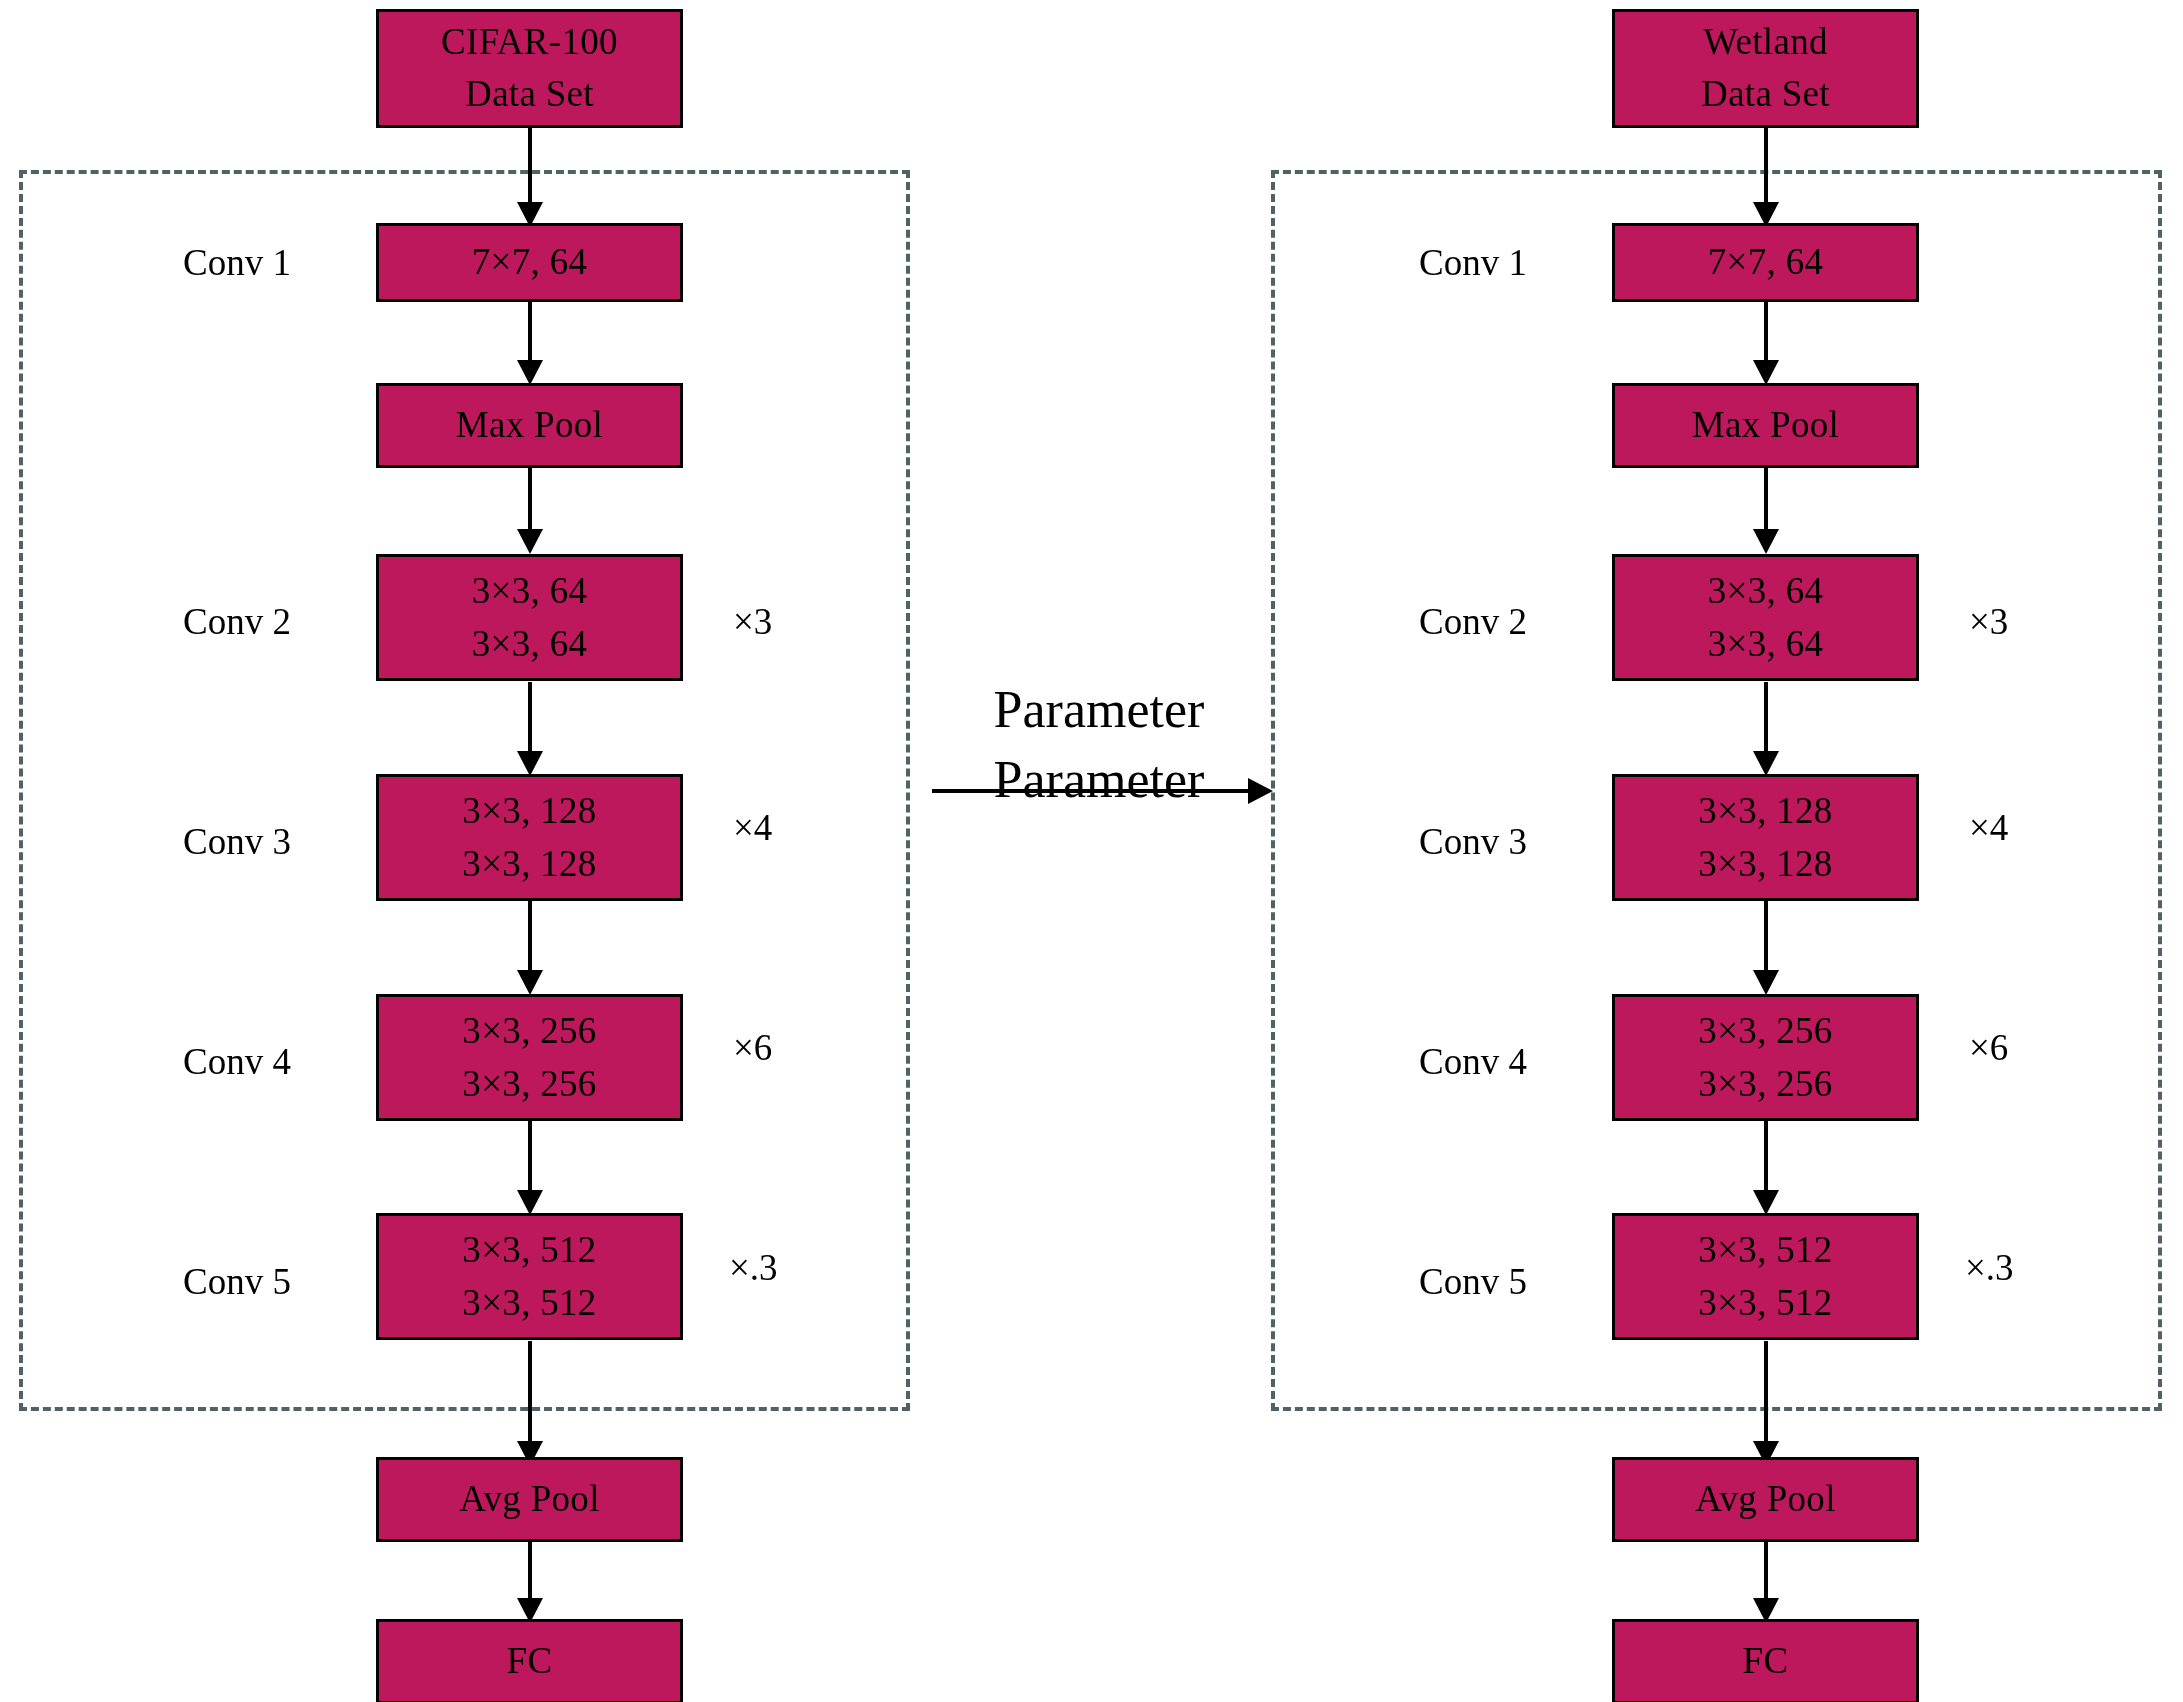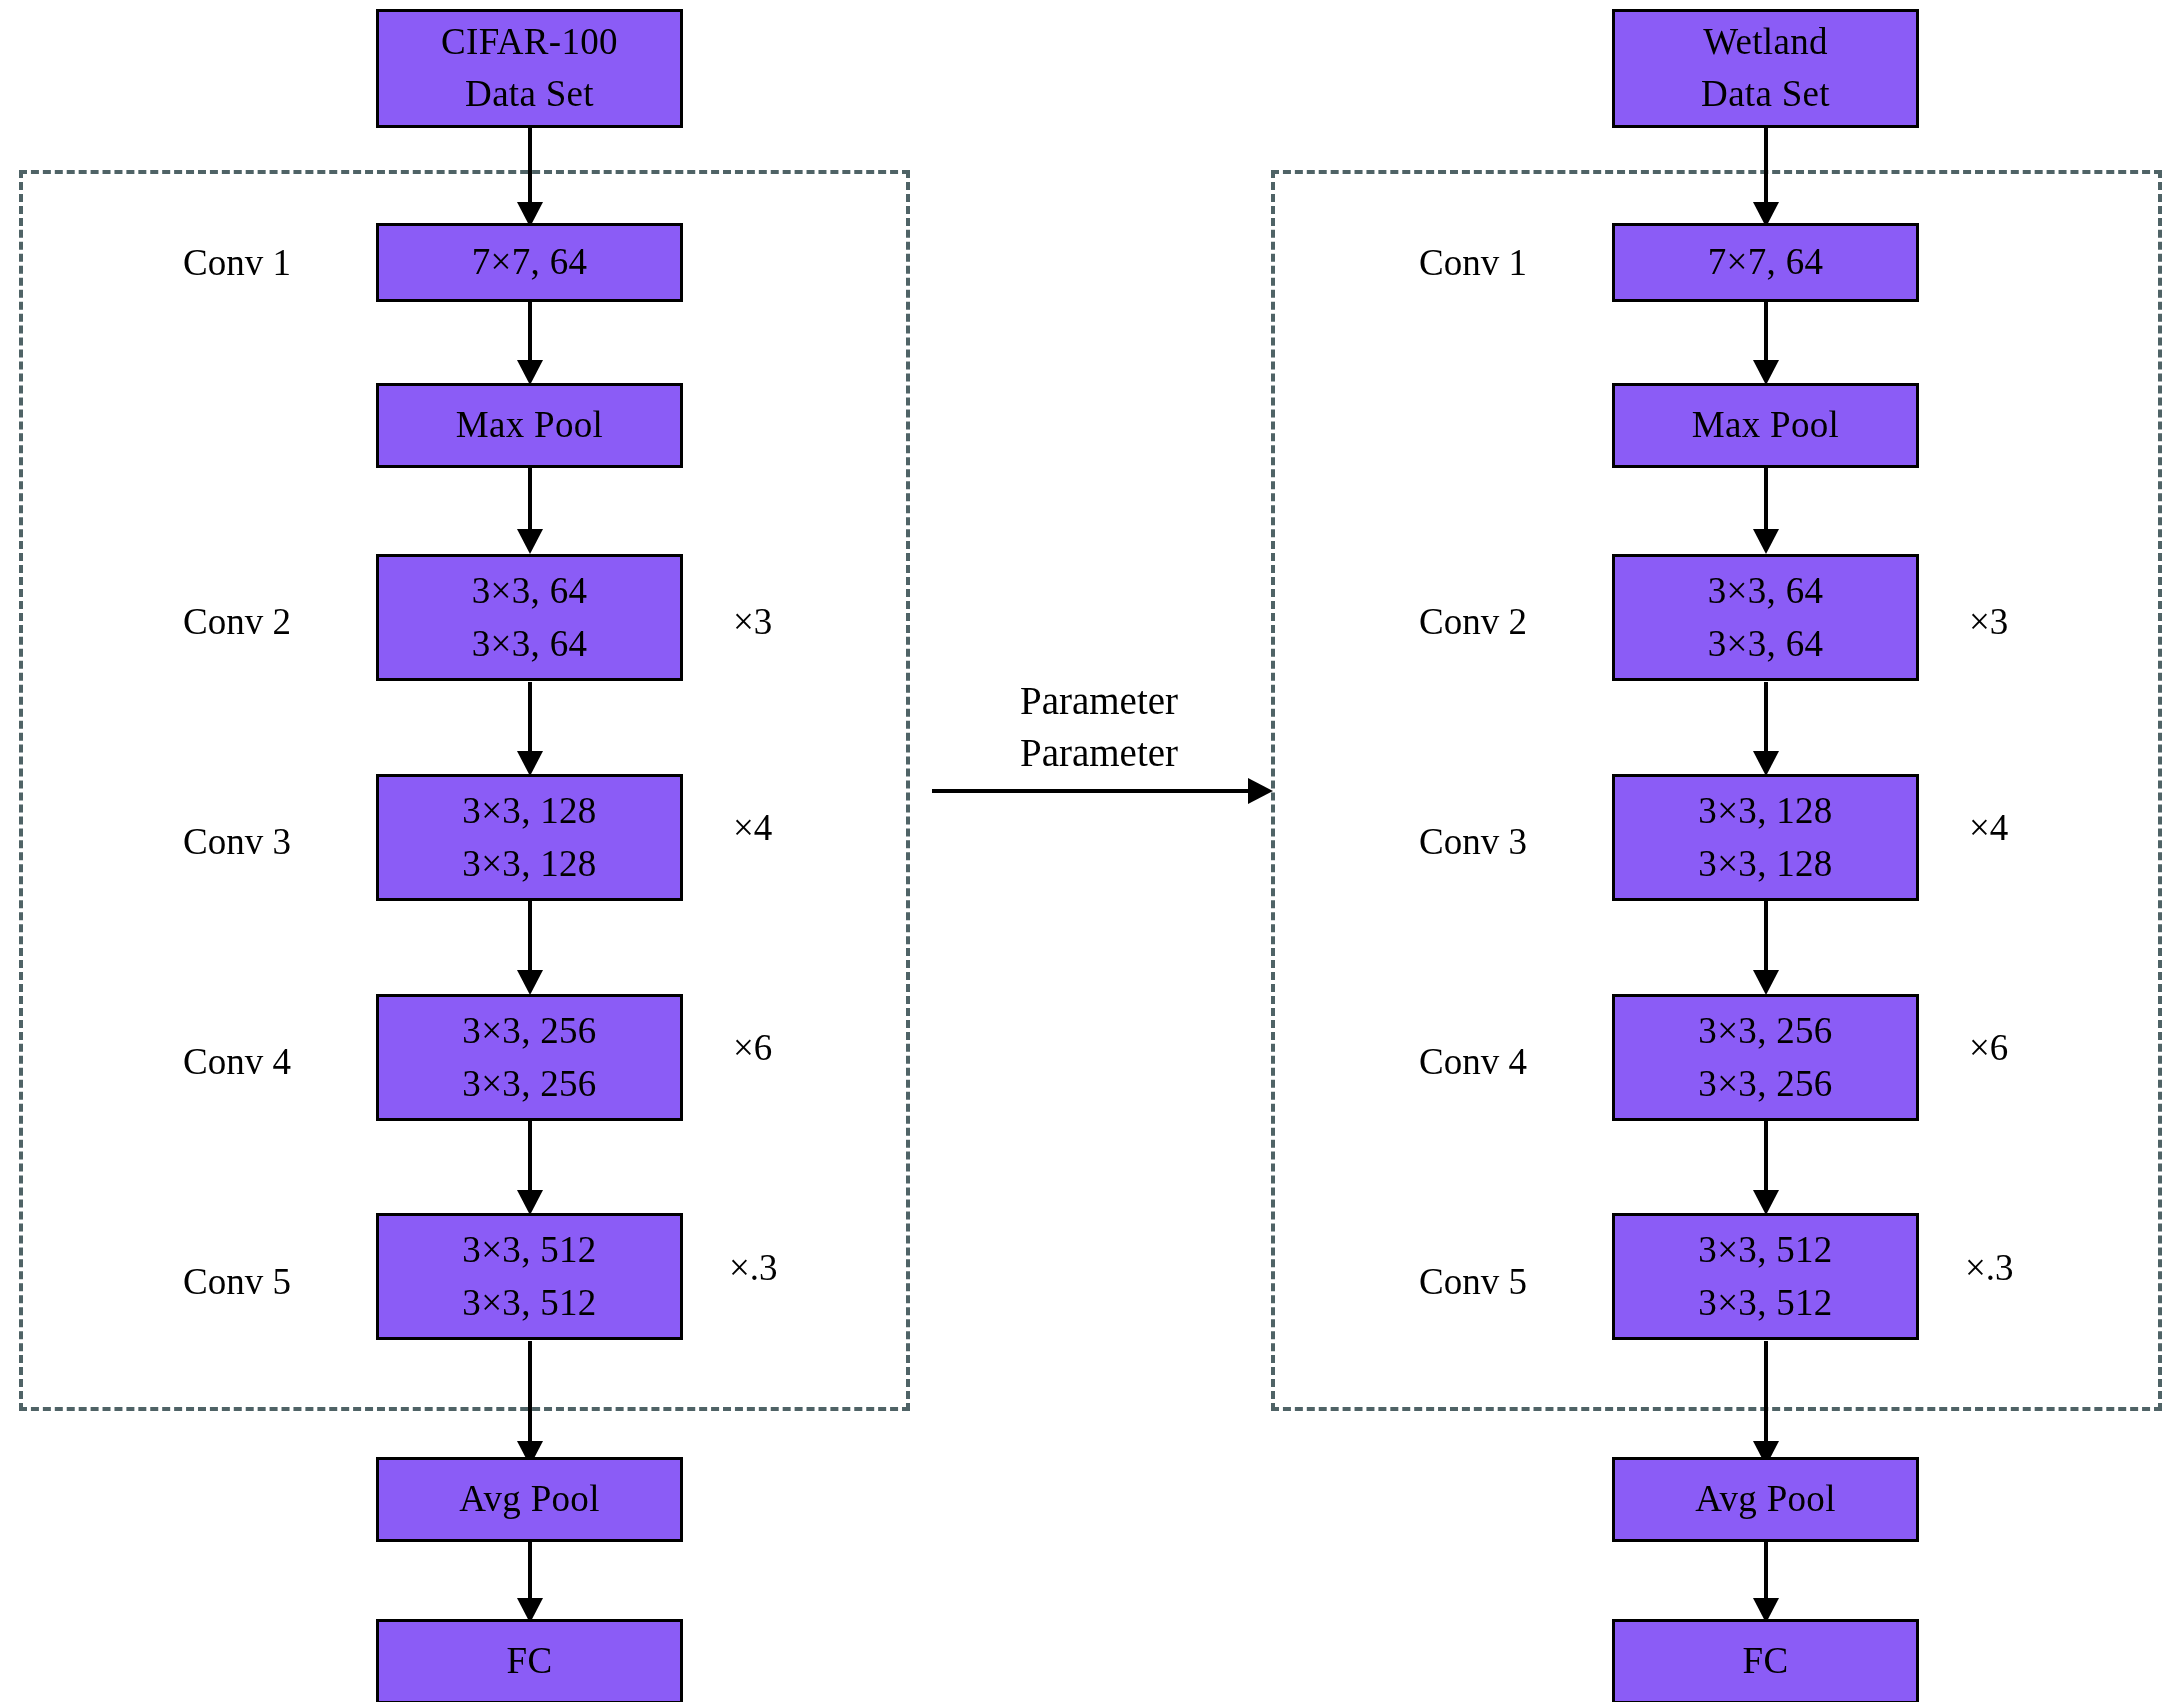--- a/index.html
+++ b/index.html
@@ -26,21 +26,21 @@
     border: 4.4px dashed #4f6366;
     box-sizing: border-box;
     background: transparent;
   }
 
   
   .node-box {
     position: absolute;
     box-sizing: border-box;
     border: 3.7px solid #000000;
-    background: #8b5cf6;
+    background: #be185d;
     display: flex;
     flex-direction: column;
     align-items: center;
     justify-content: center;
     text-align: center;
     line-height: 1.30;
     font-size: 37px;
     letter-spacing: 0.3px;
   }
   .node-box .line {
@@ -108,21 +108,21 @@
     width: 0;
     height: 0;
     border-top: 13px solid transparent;
     border-bottom: 13px solid transparent;
     border-left: 25px solid #000000;
   }
 
   
   .migration-caption {
     position: absolute;
-    font-size: 39px;
+    font-size: 52px;
     line-height: 1.34;
     text-align: center;
     white-space: nowrap;
     transform: translate(-50%, 0);
   }
 </style>
 </head>
 <body>
 
 <div id="canvas">

